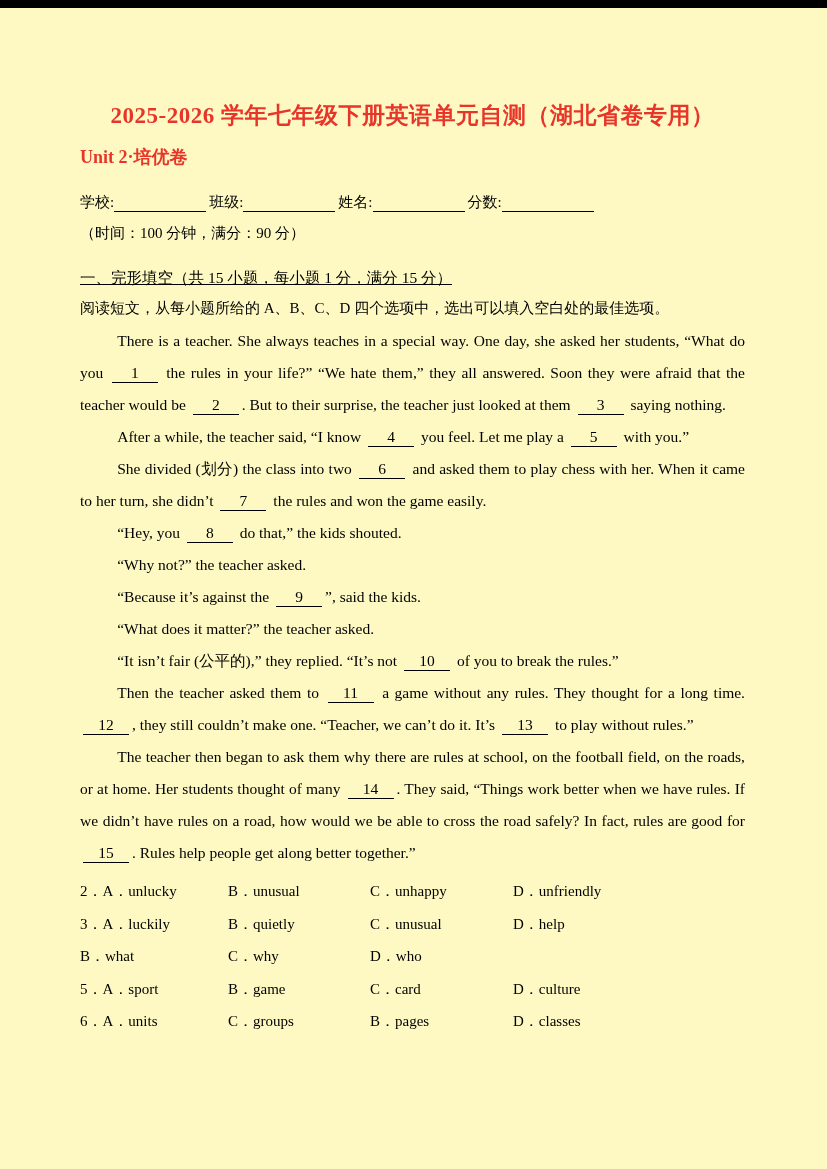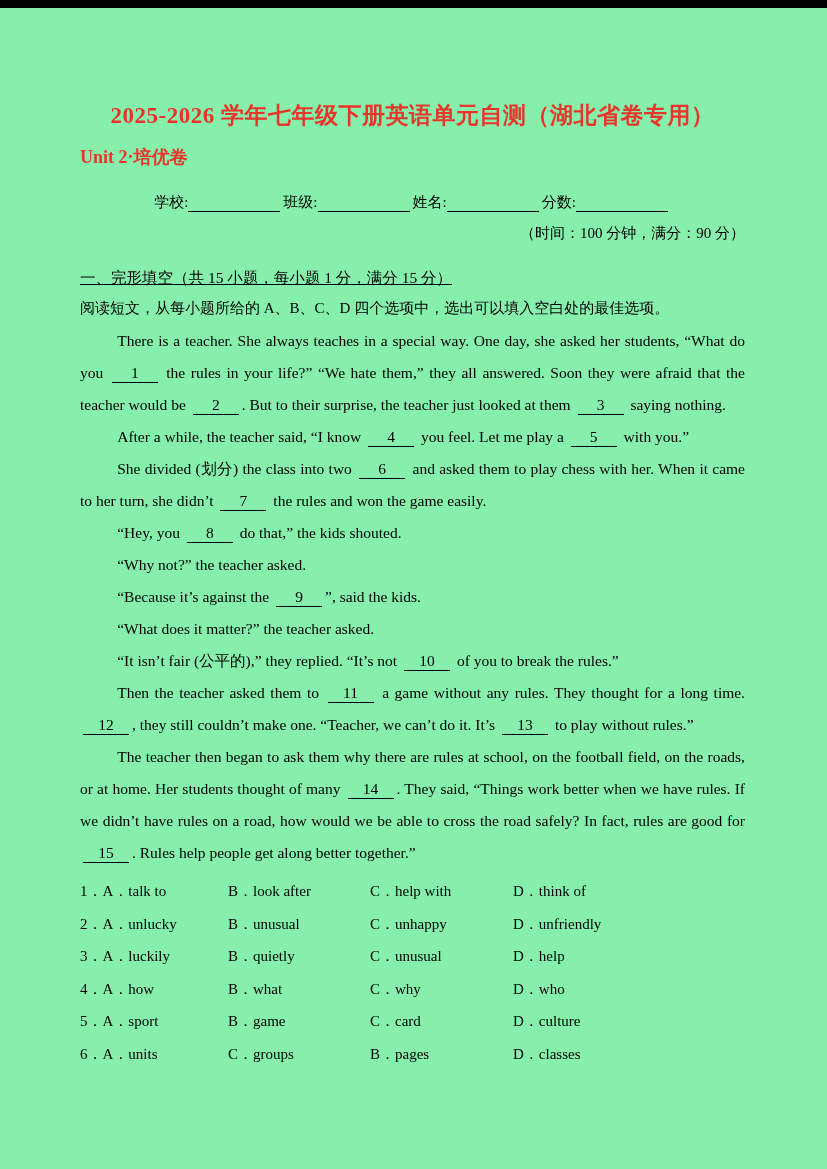--- a/index.html
+++ b/index.html
@@ -6,21 +6,21 @@
   html, body { background: #ffffff; }
   body {
     width: 827px;
     font-family: "Liberation Serif", "DejaVu Serif", serif;
     color: #000000;
   }
   .page {
     position: relative;
     width: 827px;
     min-height: 1169px;
-    background: #86efac;
+    background: #fef9c3;
     padding: 0 82px 40px 80px;
     overflow: hidden;
   }
   .top-bar {
     position: absolute;
     top: 0; left: 0;
     width: 827px; height: 8px;
     background: #000000;
   }
   .title {
@@ -32,36 +32,36 @@
     letter-spacing: 0.5px;
   }
   .subtitle {
     margin-top: 14px;
     font-size: 18px;
     font-weight: bold;
     color: var(--accent, #e8352a);
   }
   .info-line {
     margin-top: 24px;
-    text-align: center;
+    text-align: left;
     font-size: 15px;
     white-space: nowrap;
   }
   .info-field { display: inline-block; }
   .info-blank {
     display: inline-block;
     width: 92px;
     height: 15px;
     border-bottom: 1px solid #000;
     margin-right: 3px;
     vertical-align: bottom;
   }
   .meta-line {
     margin-top: 12px;
-    text-align: right;
+    text-align: left;
     font-size: 15px;
   }
   .section-heading {
     margin-top: 20px;
     font-size: 15.5px;
     line-height: 30px;
     text-decoration: underline;
   }
   .instruction {
     font-size: 15px;
@@ -116,39 +116,32 @@
       <p class="para">“Why not?” the teacher asked.</p>
       <p class="para">“Because it’s against the <span class="blank">9</span>”, said the kids.</p>
       <p class="para">“What does it matter?” the teacher asked.</p>
       <p class="para">“It isn’t fair (公平的),” they replied. “It’s not <span class="blank">10</span> of you to break the rules.”</p>
       <p class="para">Then the teacher asked them to <span class="blank">11</span> a game without any rules. They thought for a long time. <span class="blank">12</span>, they still couldn’t make one. “Teacher, we can’t do it. It’s <span class="blank">13</span> to play without rules.”</p>
       <p class="para">The teacher then began to ask them why there are rules at school, on the football field, on the roads, or at home. Her students thought of many <span class="blank">14</span>. They said, “Things work better when we have rules. If we didn’t have rules on a road, how would we be able to cross the road safely? In fact, rules are good for <span class="blank">15</span>. Rules help people get along better together.”</p>
     </div>
 
   <div id="questions">
       <div class="q-row">
-        <span class="q-cell">1．A．talk to</span>
-        <span class="q-cell">B．look after</span>
-        <span class="q-cell">C．help with</span>
-        <span class="q-cell">D．think of</span>
-      </div>
-      <div class="q-row">
         <span class="q-cell">2．A．unlucky</span>
         <span class="q-cell">B．unusual</span>
         <span class="q-cell">C．unhappy</span>
         <span class="q-cell">D．unfriendly</span>
       </div>
       <div class="q-row">
         <span class="q-cell">3．A．luckily</span>
         <span class="q-cell">B．quietly</span>
         <span class="q-cell">C．unusual</span>
         <span class="q-cell">D．help</span>
       </div>
       <div class="q-row">
-        <span class="q-cell">4．A．how</span>
         <span class="q-cell">B．what</span>
         <span class="q-cell">C．why</span>
         <span class="q-cell">D．who</span>
       </div>
       <div class="q-row">
         <span class="q-cell">5．A．sport</span>
         <span class="q-cell">B．game</span>
         <span class="q-cell">C．card</span>
         <span class="q-cell">D．culture</span>
       </div>

